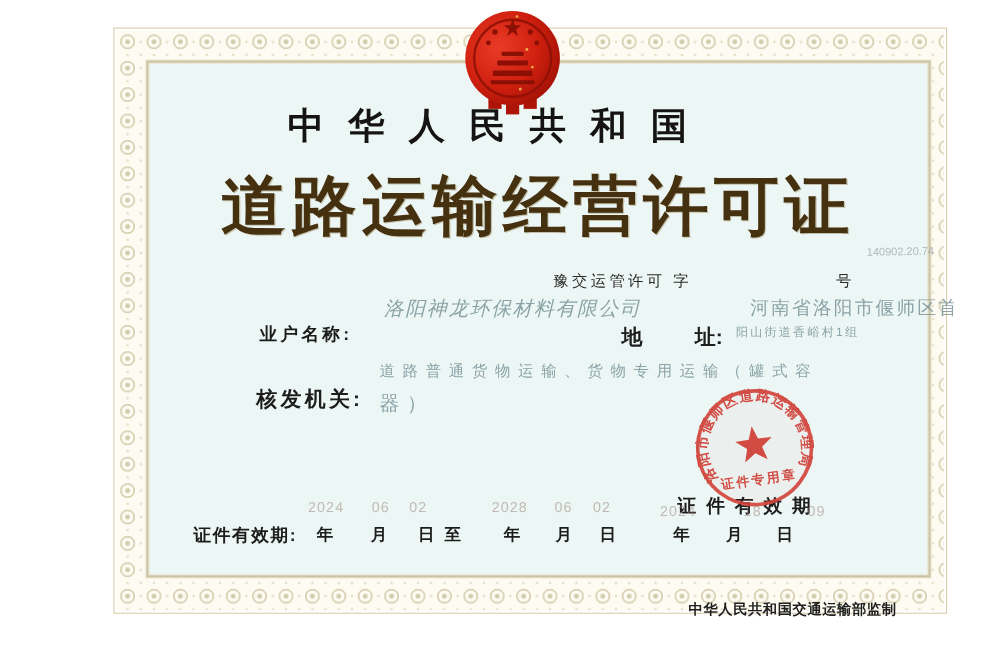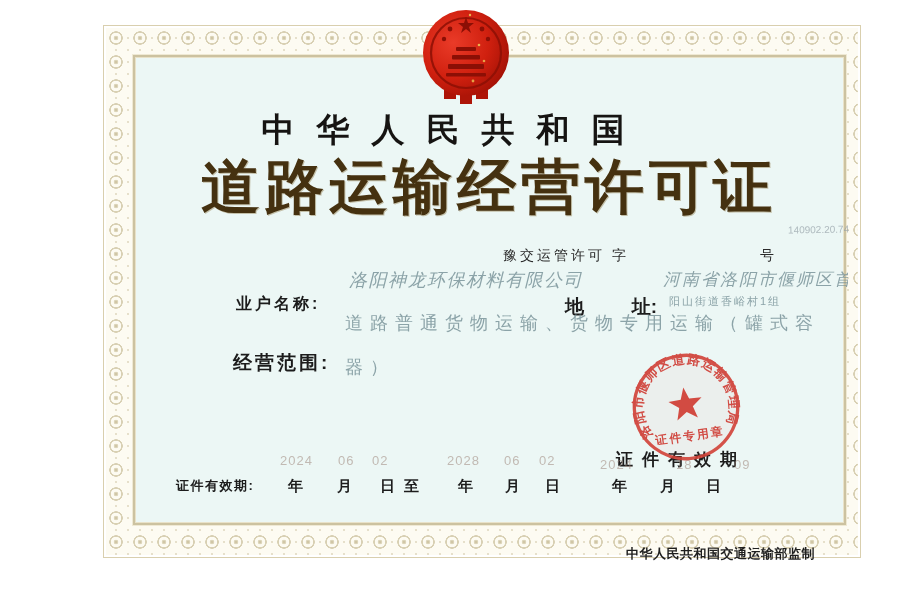--- a/index.html
+++ b/index.html
@@ -24,21 +24,21 @@
     box-shadow: inset 0 0 0 2px #ffffff;
   }
   .frame-inner{
     position:absolute;left:29px;top:29px;right:14px;bottom:32px;
     background:#ecf7f5;
     border:2px solid #ccc2a0;
     box-shadow: inset 0 0 0 1px #e9e2c9, 0 0 0 1px #efe9d4;
   }
 
   .country-title{
-    left:133px;top:108px;width:620px;text-align:center;
+    left:133px;top:92px;width:620px;text-align:center;
     font-size:33px;font-weight:bold;color:#161412;
     letter-spacing:22px;text-indent:22px;white-space:nowrap;
   }
   .main-title{
     left:133px;top:148px;width:712px;text-align:center;
     font-family:"DejaVu Serif", serif;
     font-size:59px;font-weight:bold;color:#453110;
     letter-spacing:5px;white-space:nowrap;
     text-shadow:1px 1px 0 rgba(120,90,30,.35);
   }
@@ -46,31 +46,31 @@
   .lic-line{font-size:14px;color:#2a2a2a;top:247px;white-space:nowrap;}
   .lic-prefix{left:503px;letter-spacing:3px;}
   .lic-zi{left:612px;}
   .lic-hao{left:760px;}
 
   .label{font-weight:bold;color:#1c1c1c;white-space:nowrap;}
   .name-label{left:236px;top:294px;font-size:16px;letter-spacing:3px;}
   .addr-label{left:565px;top:294px;width:92px;font-size:19px;display:flex;justify-content:space-between;}
   .scope-label{left:233px;top:350px;font-size:19px;letter-spacing:3px;}
   .issuer-label{left:616px;top:448px;font-size:17px;letter-spacing:9px;}
-  .validity-label{left:176px;top:477px;font-size:13px;letter-spacing:1.5px;}
+  .validity-label{left:176px;top:477px;font-size:16px;letter-spacing:1.5px;}
 
   .faded{
     color:rgba(122,148,154,.85);
     filter:blur(.35px);
     white-space:nowrap;
   }
   .company-value{left:349px;top:268px;font-size:18px;letter-spacing:1.5px;font-style:italic;}
-  .addr1{left:663px;top:268px;font-size:17px;letter-spacing:2px;width:185px;overflow:hidden;font-style:italic;}
+  .addr1{left:682px;top:268px;font-size:17px;letter-spacing:2px;width:185px;overflow:hidden;}
   .addr2{left:669px;top:294px;font-size:11px;letter-spacing:2px;}
-  .scope1{left:345px;top:311px;font-size:18px;letter-spacing:7px;}
+  .scope1{left:345px;top:329px;font-size:14px;letter-spacing:7px;}
   .scope2{left:345px;top:355px;font-size:18px;letter-spacing:7px;}
 
   .ymd{font-size:15px;font-weight:bold;color:#1c1c1c;top:477px;white-space:nowrap;}
   .faint-date{
     font-size:13px;color:rgba(158,134,124,.55);letter-spacing:1px;
     filter:blur(.3px);white-space:nowrap;
   }
 
   .footer{
     left:626px;top:545px;font-size:13px;font-weight:bold;color:#1f1f1f;
@@ -130,21 +130,21 @@
 <span class="abs faded company-value">洛阳神龙环保材料有限公司</span>
 <span class="abs label name-label">业户名称:</span>
 
 <div class="abs label addr-label">
   <span>地</span>
   <span>址:</span>
 </div>
 <span class="abs faded addr1">河南省洛阳市偃师区首</span>
 <span class="abs faded addr2">阳山街道香峪村1组</span>
 
-<span class="abs label scope-label">经营范围:</span>
+<span class="abs label scope-label">核发机关:</span>
 <span class="abs faded scope1">道路普通货物运输、货物专用运输（罐式容</span>
 <span class="abs faded scope2">器）</span>
 
 <svg class="abs seal" viewBox="0 0 120 104">
   <g transform="translate(60,52)">
       <g transform="translate(-60,-52) rotate(-8 60 52)">
     <circle cx="60" cy="52" r="50" fill="rgba(225,70,58,0.05)" stroke="#d24238" stroke-width="3.2"></circle>
     <path id="sealarc" d="M 25.6 76.1 A 42 42 0 1 1 94.4 76.1" fill="none"></path>
     <text font-size="12.5" fill="#cf3a32" letter-spacing="1.2" font-weight="bold" font-family="Liberation Sans, sans-serif">
       <textPath href="#sealarc" startOffset="2">洛阳市偃师区道路运输管理局</textPath>

